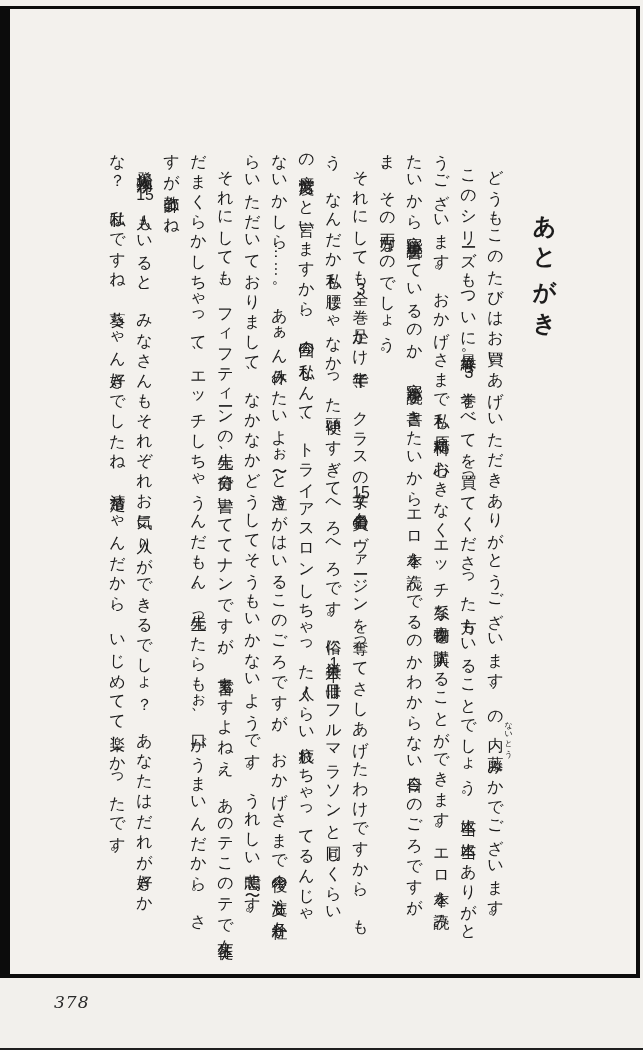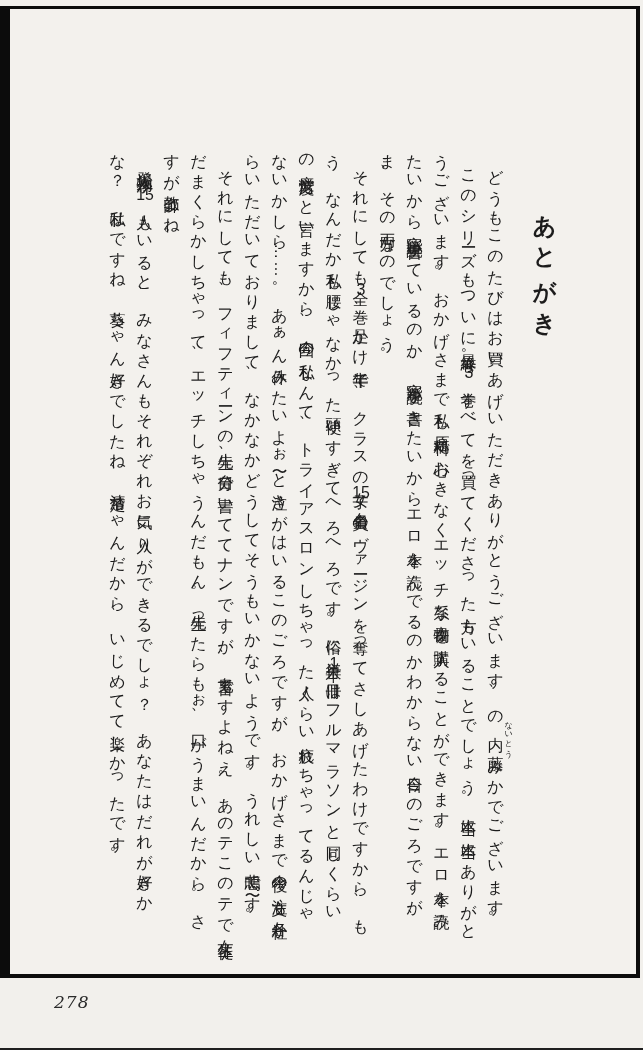--- a/index.html
+++ b/index.html
@@ -85,16 +85,16 @@
       <p>このシリーズもついに最終巻。<span class="tcy">3</span>巻すべてを買ってくださった方もいることでしょう。本当に本当にありがとうございます。おかげさまで私も原稿料で心おきなくエッチ系な書物を購入することができます。エロ本を読みたいから官能小説書いているのか、官能小説を書きたいからエロ本を読んでるのかわからない今日このごろですが、ま、その両方なのでしょう。</p>
 
       <p>それにしても全<span class="tcy">3</span>巻、足かけ半年で、クラスの女子<span class="tcy">15</span>名全員のヴァージンを奪ってさしあげたわけですから、もう、なんだか私も腰じゃなかった頭使いすぎてへろへろです。俗に単行本<span class="tcy">1</span>冊はフルマラソンと同じくらいの疲労度だと言いますから、今回の私なんて、トライアスロンしちゃった人くらい疲れちゃってるんじゃないかしら……。あぁん休みたいよぉ〜と泣きがはいるこのごろですが、おかげさまで今後の注文も各社からいただいておりまして、なかなかどうしてそうもいかないようです。うれしい悲鳴で〜す。</p>
 
       <p>それにしても、フィフティーンの先生、自分で書いててナンですが、鬼畜ですよねえ。あのテこのテで女生徒だまくらかしちゃって、エッチしちゃうんだもん。先生ったらもぉ、口がうまいんだから。さすが教師よね。</p>
 
       <p>登場人物が<span class="tcy">15</span>人もいると、みなさんもそれぞれお気に入りができるでしょ？　あなたはだれが好きかな？　私はですね、葵ちゃん好きでしたね、清楚ちゃんだから、いじめてて楽しかったです。</p>
     </div>
   </div>
 
-  <div class="page-number">278</div>
+  <div class="page-number">378</div>
 
   <div class="bottom-edge"></div>
 </div>
 
 </body></html>

